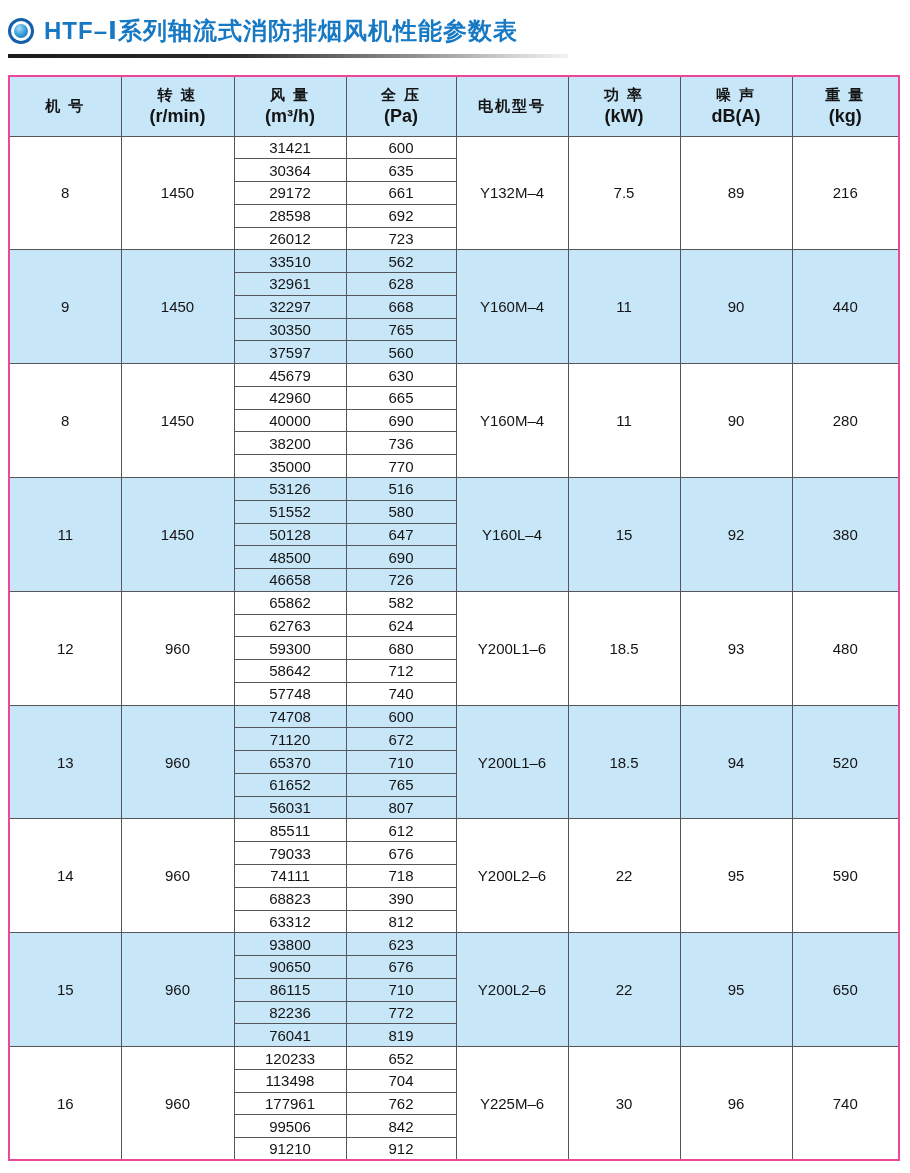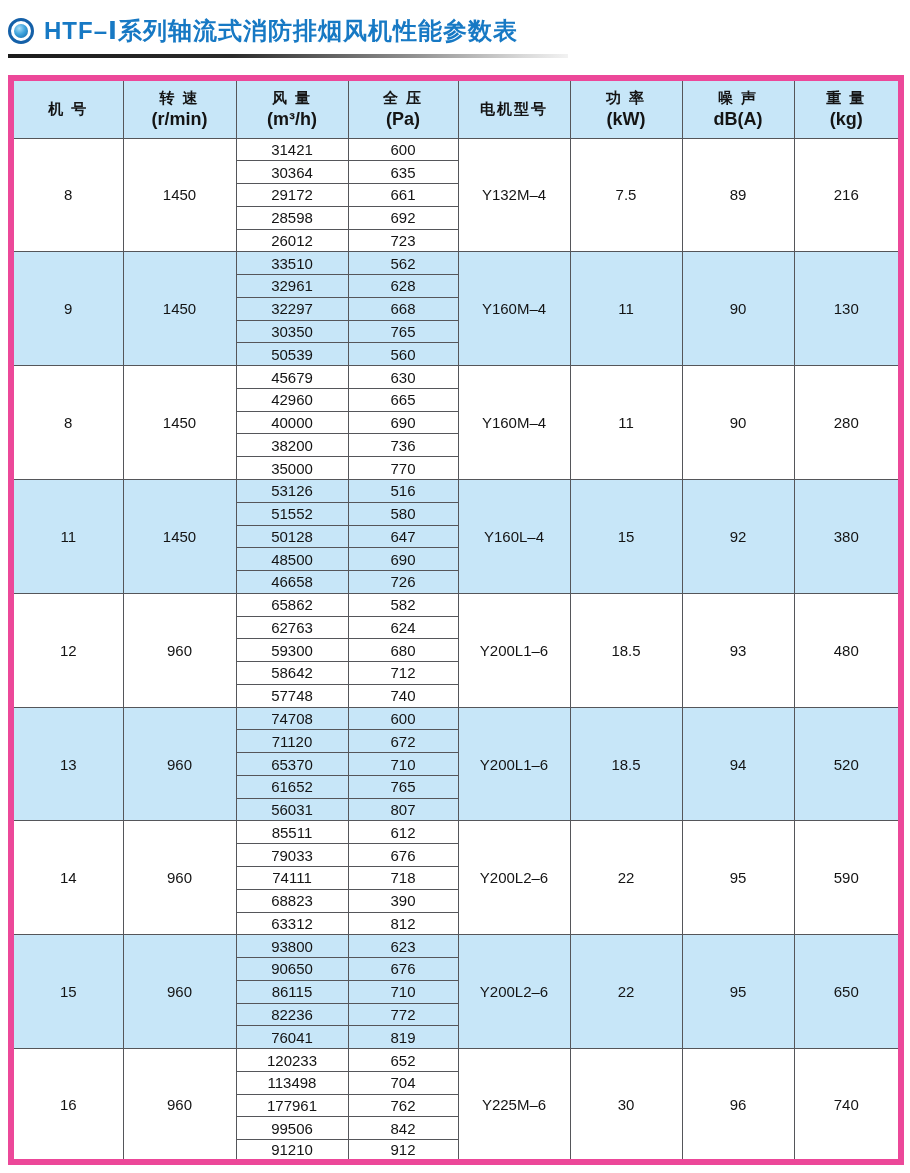--- a/index.html
+++ b/index.html
@@ -56,21 +56,21 @@
     margin: 6px 0 0 8px;
     width: 560px;
     height: 4px;
     background: linear-gradient(90deg, #1b1b1b 0%, #2b2b2b 40%, #8f8f8f 72%, #d9d9d9 92%, #f2f2f2 100%);
   }
   table.param-table {
     margin: 17px 0 0 8px;
     width: 890px;
     border-collapse: collapse;
     table-layout: fixed;
-    border: 6px solid #ec4899;
+    border: 2px solid #ec4899;
   }
   .param-table th,
   .param-table td {
     border: 1px solid #55565a;
     text-align: center;
     vertical-align: middle;
     padding: 0;
   }
   .param-table thead tr {
     height: 60px;
@@ -187,36 +187,36 @@
           <td>723</td>
         </tr>
         <tr class="shaded">
           <td rowspan="5">9</td>
           <td rowspan="5">1450</td>
           <td>33510</td>
           <td>562</td>
           <td rowspan="5">Y160M–4</td>
           <td rowspan="5">11</td>
           <td rowspan="5">90</td>
-          <td rowspan="5">130</td>
+          <td rowspan="5">440</td>
         </tr>
         <tr class="shaded">
           <td>32961</td>
           <td>628</td>
         </tr>
         <tr class="shaded">
           <td>32297</td>
           <td>668</td>
         </tr>
         <tr class="shaded">
           <td>30350</td>
           <td>765</td>
         </tr>
         <tr class="shaded">
-          <td>50539</td>
+          <td>37597</td>
           <td>560</td>
         </tr>
         <tr>
           <td rowspan="5">8</td>
           <td rowspan="5">1450</td>
           <td>45679</td>
           <td>630</td>
           <td rowspan="5">Y160M–4</td>
           <td rowspan="5">11</td>
           <td rowspan="5">90</td>

